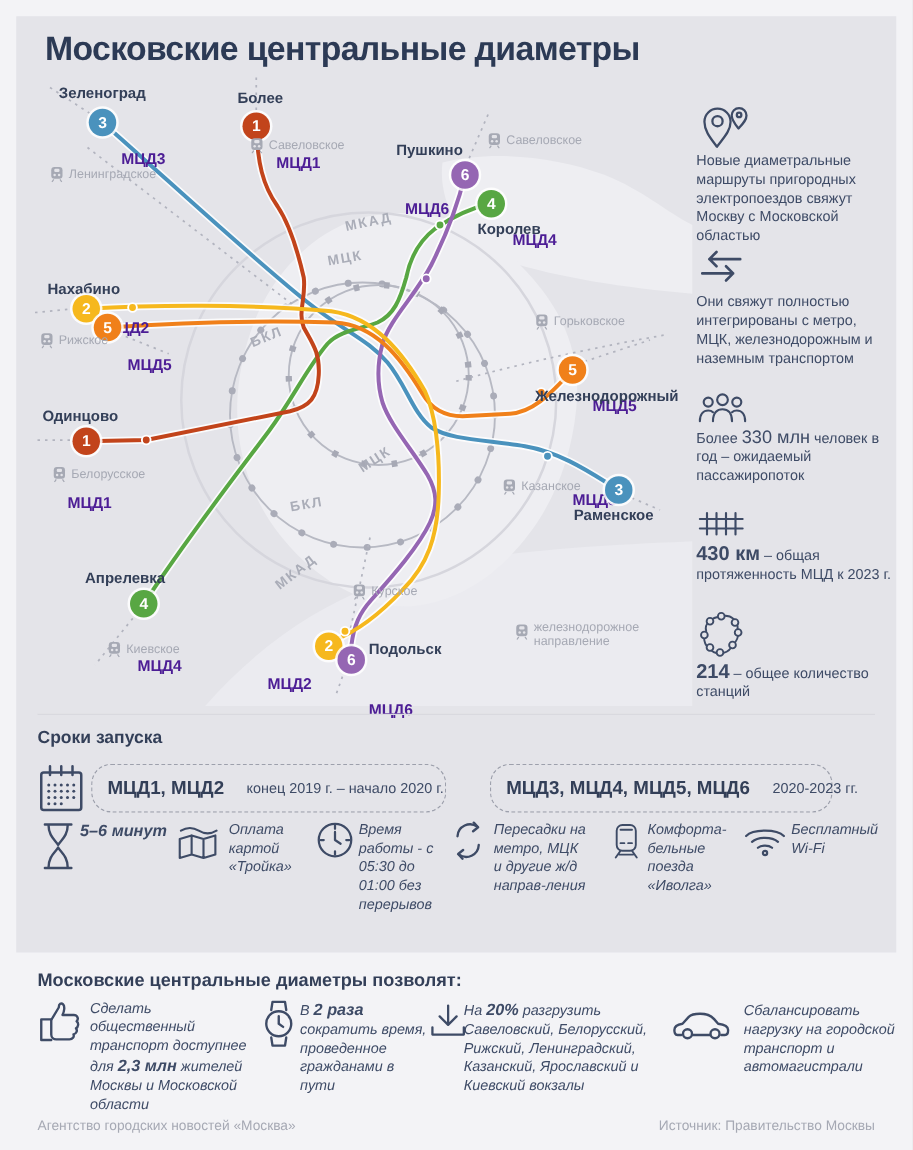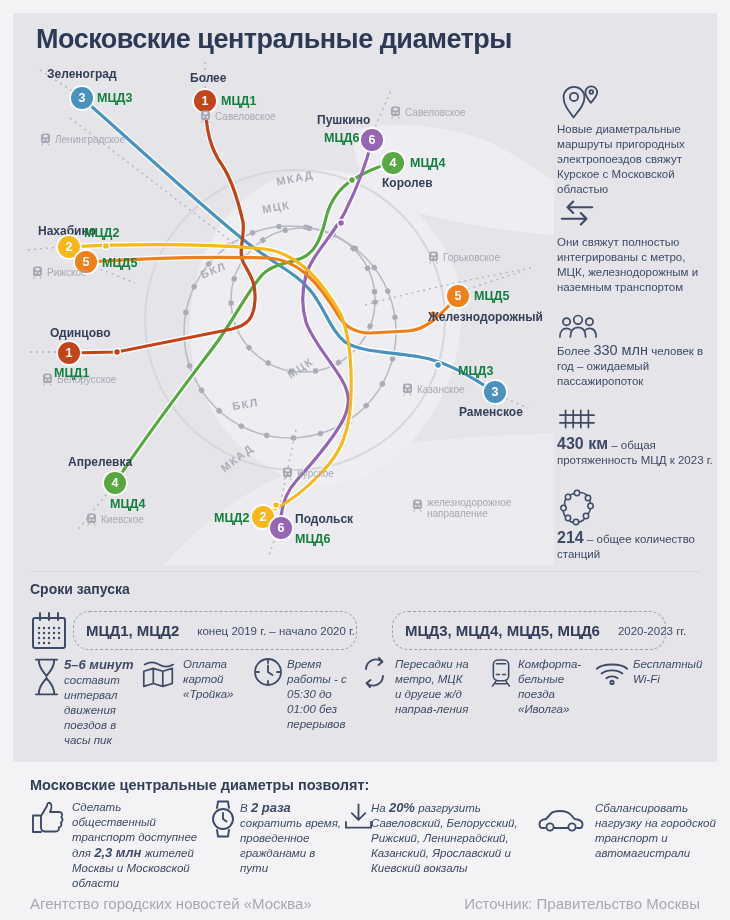--- a/index.html
+++ b/index.html
@@ -5,40 +5,40 @@
   * { margin:0; padding:0; box-sizing:border-box; }
   html,body { width:730px; height:920px; }
   body { font-family:"Liberation Sans","DejaVu Sans",sans-serif; background:#f3f3f6; position:relative; overflow:hidden; color:#3e4b66; }
   .abs { position:absolute; }
   .panel { left:13px; top:13px; width:704px; height:749px; background:#e4e4e9; }
   .page-title { left:36px; top:24px; font-size:27px; font-weight:bold; color:#2c3a55; letter-spacing:-0.5px; }
   
   .map { left:14px; top:60px; width:540px; height:505px; }
   .map svg.base { position:absolute; left:0; top:0; }
   .city { position:absolute; font-size:12px; font-weight:bold; color:#333f58; white-space:nowrap; }
-  .mcd { position:absolute; font-size:12.5px; font-weight:bold; color:#15803d; white-space:nowrap; }
+  .mcd { position:absolute; font-size:12.5px; font-weight:bold; color:#4c1d95; white-space:nowrap;margin-top:29px; }
   .badge { position:absolute; width:22px; height:22px; border-radius:50%; color:#fff; font-size:12.5px; font-weight:bold; display:flex; align-items:center; justify-content:center; box-shadow:0 0 0 2px rgba(255,255,255,.85); }
   .station { position:absolute; font-size:10px; color:#a6a9b4; display:flex; align-items:center; gap:4px; white-space:nowrap; }
   .ringlab { position:absolute; font-size:11px; font-weight:bold; color:#aaadb8; letter-spacing:1.5px; }
   
   .side-text { position:absolute; width:158px; font-size:11.5px; line-height:15px; color:#3e4b66; }
   .bignum { font-size:16px; font-weight:bold; }
   .midnum { font-size:14.5px; font-weight:normal; }
   
   .sec-head { position:absolute; font-size:14px; font-weight:bold; color:#333f58; }
   .dash-box { position:absolute; height:39px; border:1.5px dashed #9da0ac; border-radius:16px; display:flex; align-items:center; padding:0 12px; gap:9px; background:transparent; }
   .dash-box .lines { font-size:15px; font-weight:bold; color:#333f58; white-space:nowrap; }
   .dash-box .period { font-size:11.5px; color:#3e4b66; white-space:nowrap; }
   .divider { position:absolute; height:1px; background:#d9d9df; }
   
   .feat-text { position:absolute; font-size:11.5px; line-height:15px; color:#3e4b66;font-style:italic; }
   .feat-bold { font-size:13px; font-weight:bold; }
   .icon { position:absolute; color:#3e4b66; }
   .icon svg { display:block; }
-  .footer-txt { position:absolute; font-size:15px; color:#a6a9b4;text-align:right; }
+  .footer-txt { position:absolute; font-size:11px; color:#a6a9b4;text-align:right; }
 </style>
 </head>
 <body>
 
 <div class="abs panel"></div>
 
 <div class="abs page-title">Московские центральные диаметры</div>
 
 <div class="abs map">
   <svg class="base" width="540" height="505" viewBox="0 0 540 505">
@@ -125,21 +125,21 @@
   <div class="badge" style="left: 368px; top: 92px; background-color: rgb(88, 167, 67);">4</div>
   <div class="mcd" style="left:396px;top:96px">МЦД4</div>
   <div class="city" style="left:368px;top:116px">Королев</div>
 
   <div class="city" style="left:24px;top:164px">Нахабино</div>
   <div class="mcd" style="left:70px;top:166px">МЦД2</div>
   <div class="badge" style="left: 44px; top: 176px; background-color: rgb(246, 184, 29);">2</div>
   <div class="badge" style="left: 61px; top: 191px; background-color: rgb(240, 128, 26);">5</div>
   <div class="mcd" style="left:88px;top:196px">МЦД5</div>
 
-  <div class="city" style="left:36px;top:266px">Одинцово</div>
+  <div class="city" style="left:20px;top:266px">Одинцово</div>
   <div class="badge" style="left: 44px; top: 282px; background-color: rgb(194, 68, 27);">1</div>
   <div class="mcd" style="left:40px;top:306px">МЦД1</div>
 
   <div class="badge" style="left: 433px; top: 225px; background-color: rgb(240, 128, 26);">5</div>
   <div class="mcd" style="left:460px;top:229px">МЦД5</div>
   <div class="city" style="left:414px;top:250px">Железнодорожный</div>
 
   <div class="mcd" style="left:444px;top:304px">МЦД3</div>
   <div class="badge" style="left: 470px; top: 321px; background-color: rgb(74, 146, 189);">3</div>
   <div class="city" style="left:445px;top:345px">Раменское</div>
@@ -258,21 +258,21 @@
 </div>
 
 <div class="abs icon" style="left:559px;top:80px">
   <svg width="40" height="42" viewBox="0 0 44 42" fill="none" stroke="currentColor" stroke-width="2" stroke-linecap="round" stroke-linejoin="round">
     <path d="M16 39 C10 31 5 25 5 17 A11.5 11.5 0 0 1 28 17 C28 25 22 31 16 39 Z"></path>
     <circle cx="16.5" cy="16.5" r="4.5"></circle>
     <path d="M35 23 C31.5 18.5 29 15.5 29 11.5 A6.5 6.5 0 0 1 42 11.5 C42 15.5 39 18.5 35 23 Z"></path>
     <circle cx="35.5" cy="11" r="2"></circle>
   </svg>
 </div>
-<div class="abs side-text" style="left:557px;top:122px"><span>Новые диаметральные маршруты пригородных электропоездов свяжут Курское с Московской областью</span></div>
+<div class="abs side-text" style="left:557px;top:122px"><span>Новые диаметральные маршруты пригородных электропоездов свяжут Москву с Московской областью</span></div>
 
 <div class="abs icon" style="left:558px;top:198px">
   <svg width="38" height="30" viewBox="0 0 40 30" fill="none" stroke="currentColor" stroke-width="2.2" stroke-linecap="round" stroke-linejoin="round">
     <path d="M36 9 H10 M16 3 L10 9 L16 15"></path>
     <path d="M4 21 H30 M24 15 L30 21 L24 27"></path>
   </svg>
 </div>
 <div class="abs side-text" style="left:557px;top:235px"><span>Они свяжут полностью интегрированы с метро, МЦК, железнодорожным и наземным транспортом</span></div>
 
 <div class="abs icon" style="left:558px;top:312px">
@@ -355,21 +355,21 @@
       <path d="M1 5 H28 M22.5 1 L28.5 5 L22.5 9"></path>
     </svg>
   <span class="period">2020-2023 гг.</span>
 </div>
 
 <div class="abs icon" style="left:33px;top:657px">
   <svg width="27" height="40" viewBox="0 0 28 40" fill="none" stroke="currentColor" stroke-width="2" stroke-linecap="round" stroke-linejoin="round">
     <path d="M3 2 H25 M3 38 H25 M6 2 C6 12 12 15 14 19 C16 15 22 12 22 2 M6 38 C6 28 12 25 14 21 C16 25 22 28 22 38"></path>
   </svg>
 </div>
-<div class="abs feat-text" style="left:64px;top:657px;width:72px"><span class="feat-bold">5–6 минут</span><br><span>составит интервал движения поездов в часы пик</span></div>
+<div class="abs feat-text" style="left:64px;top:657px;width:72px"><span class="feat-bold">5–6 минут</span><br></div>
 
 <div class="abs icon" style="left:140px;top:660px">
   <svg width="38" height="30" viewBox="0 0 40 30" fill="none" stroke="currentColor" stroke-width="1.8" stroke-linecap="round" stroke-linejoin="round">
     <path d="M5 4 C10 1 15 1 20 4 C25 7 30 7 35 4"></path>
     <path d="M4 11 L14 8 L24 11 L34 8 L34 24 L24 27 L14 24 L4 27 Z M14 8 V24 M24 11 V27"></path>
   </svg>
 </div>
 <div class="abs feat-text" style="left:183px;top:657px;width:62px"><span>Оплата картой «Тройка»</span></div>
 
 <div class="abs icon" style="left:253px;top:657px">

